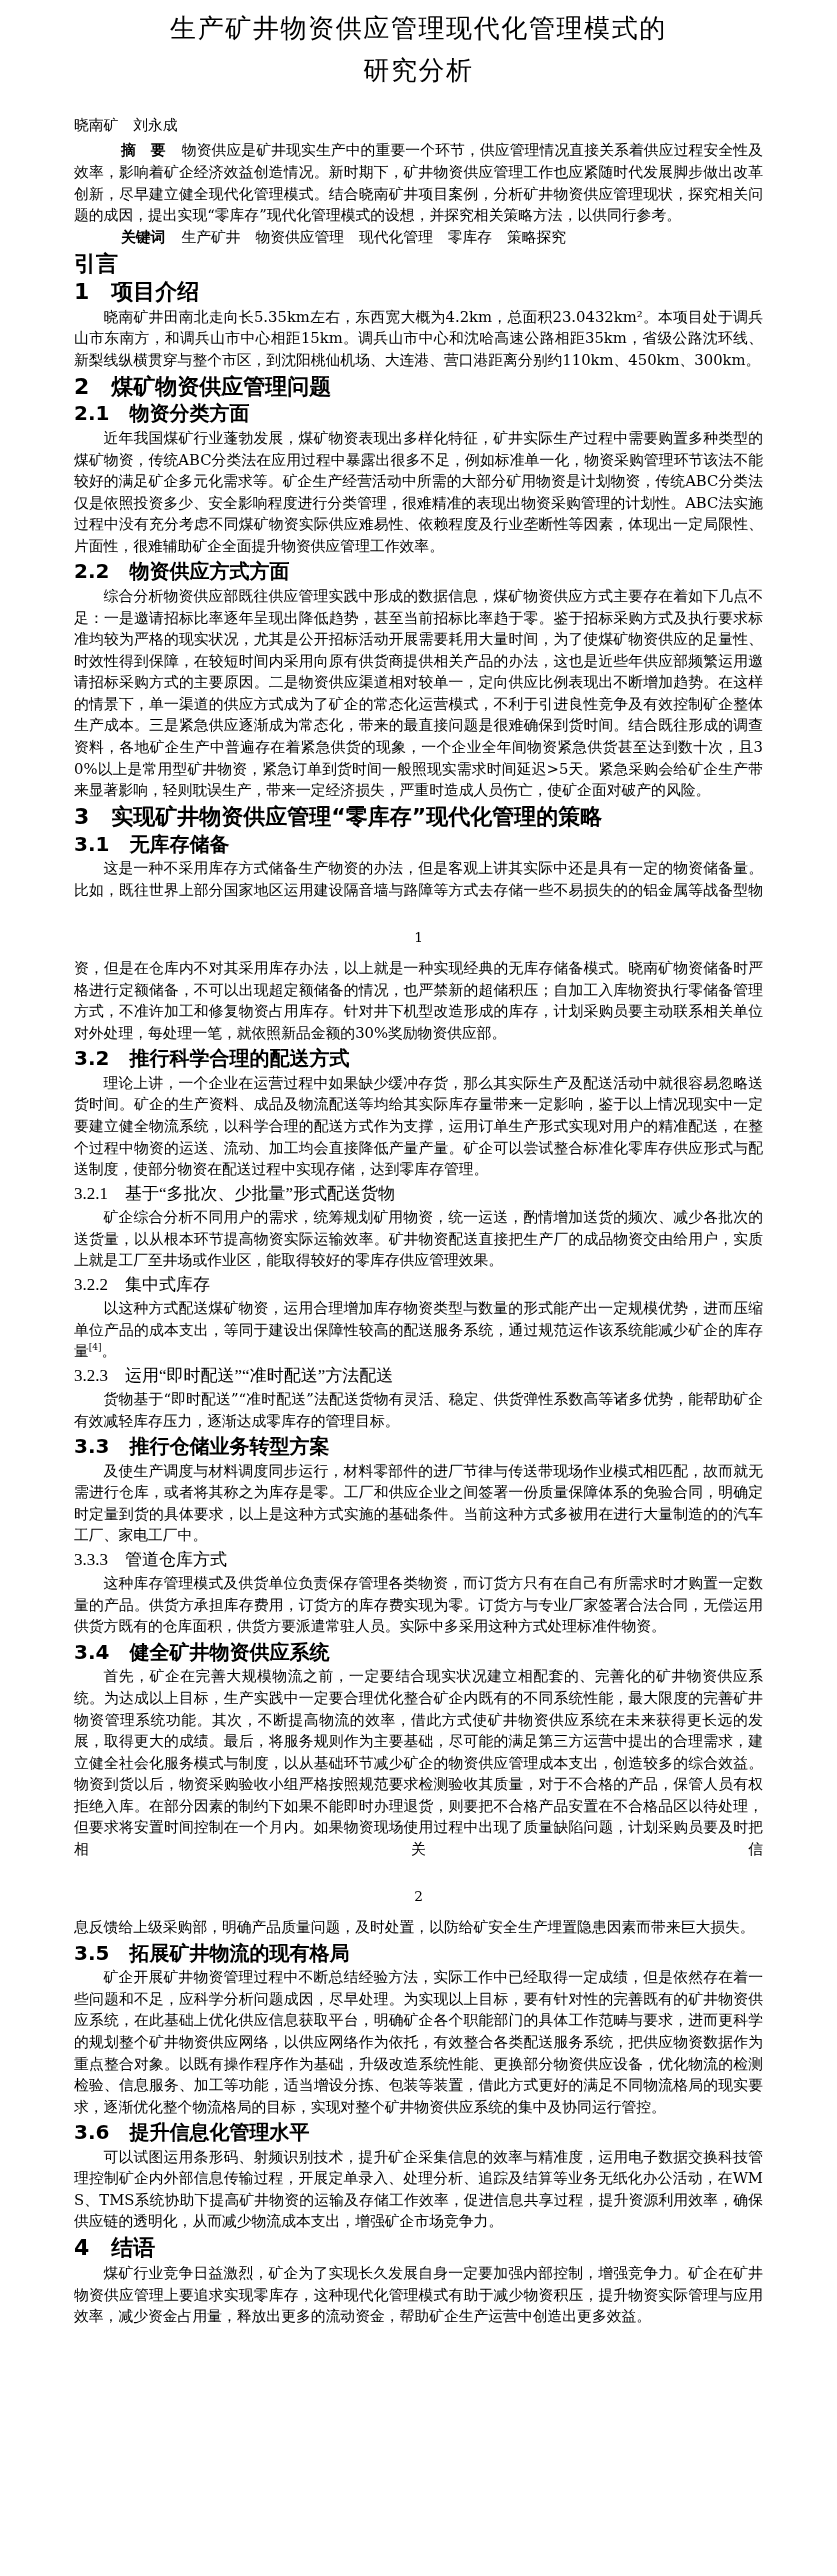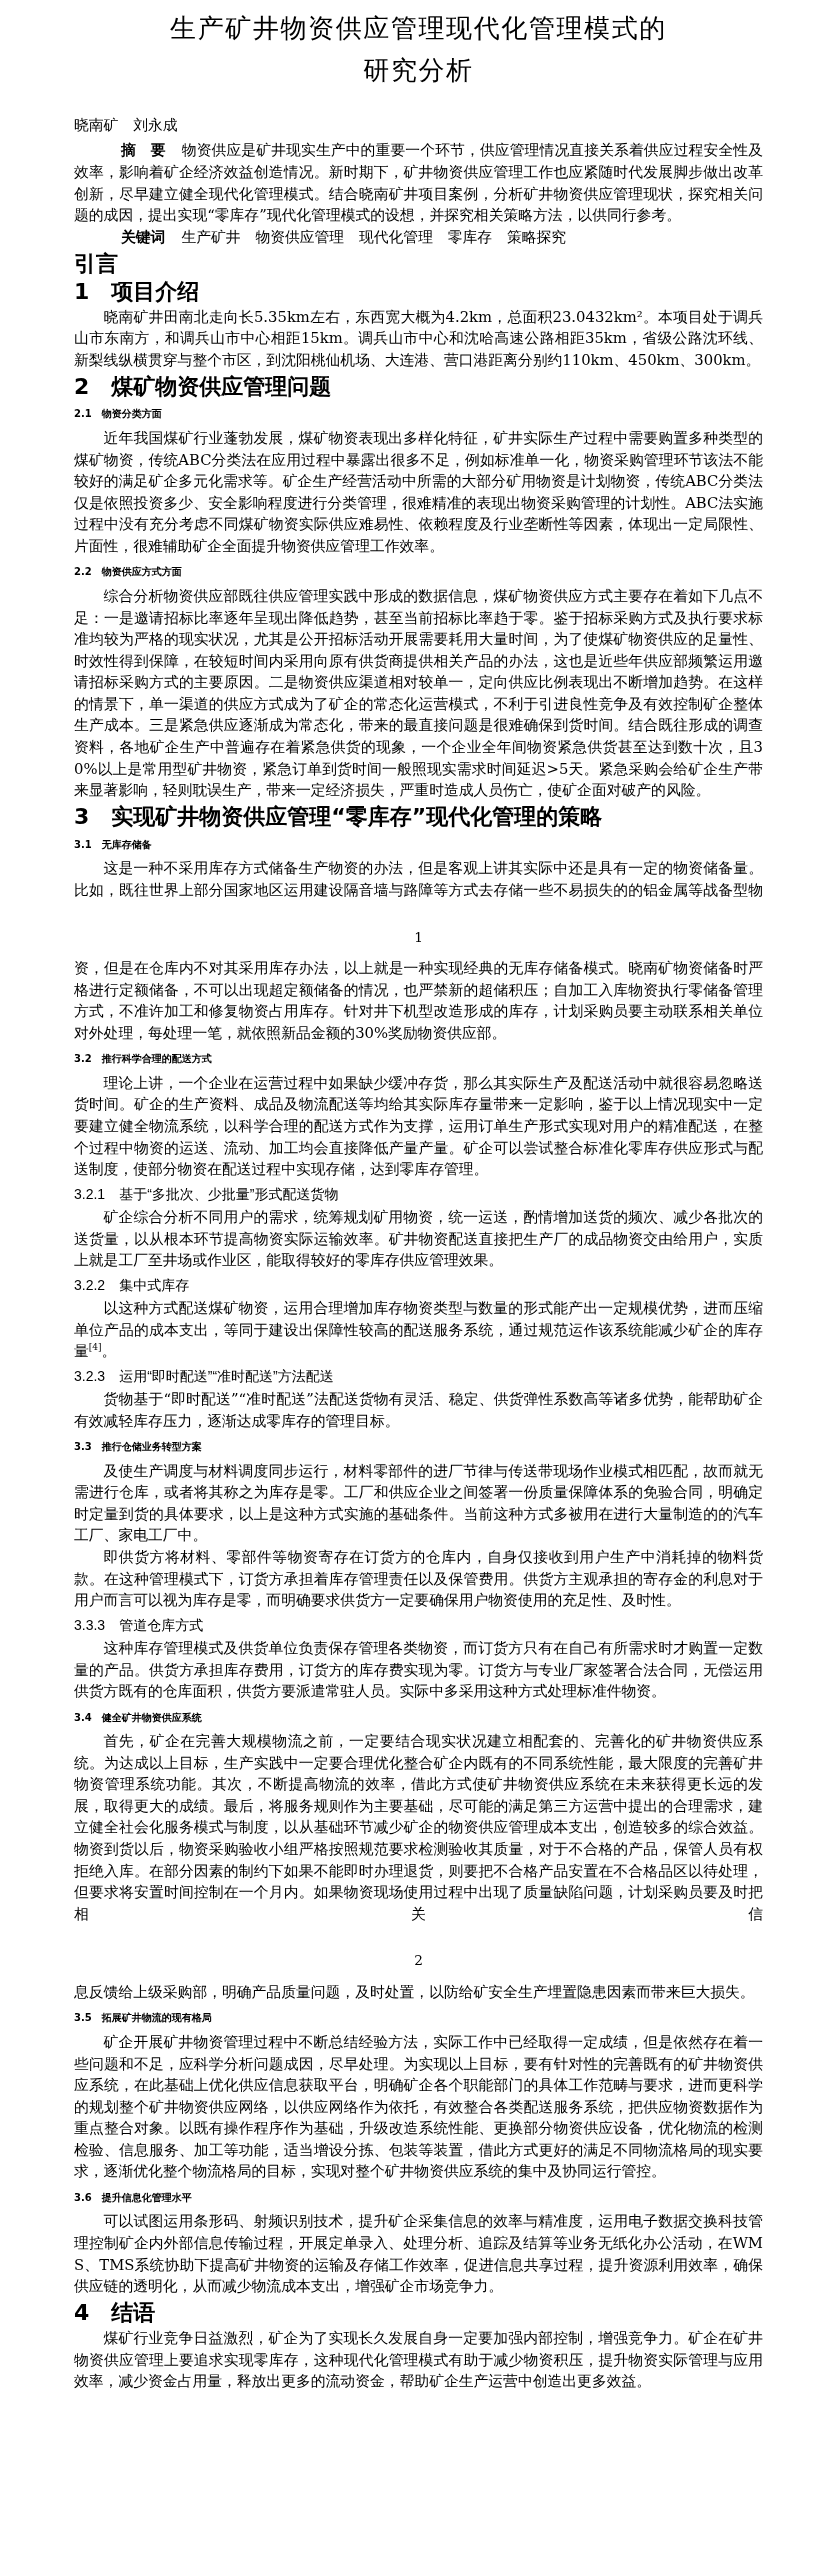--- a/index.html
+++ b/index.html
@@ -49,28 +49,28 @@
     margin: 4.2px 0 2.1px 0;
     font-family: "DejaVu Sans", "Liberation Sans", sans-serif;
     font-weight: bold;
     font-size: 22px;
     line-height: 24px;
   }
   .h2 {
     margin: 3.7px 0 1.6px 0;
     font-family: "DejaVu Sans", "Liberation Sans", sans-serif;
     font-weight: bold;
-    font-size: 10px;
+    font-size: 20px;
     line-height: 23px;
   }
   .h3 {
     margin: 3.2px 0 1.1px 0;
-    font-family: Liberation Sans, sans-serif;
+    font-family: Liberation Serif, serif;
     font-weight: normal;
-    font-size: 14px;
+    font-size: 17px;
     line-height: 22px;
   }
   p.para {
     margin: 0;
     text-indent: 29.5px;
     text-align: justify;
     word-break: break-all;
   }
   p.para.cont { text-indent: 0; }
   p.para.split { text-align-last: justify; }
@@ -135,21 +135,20 @@
   <h4 class="h3">3.2.2　集中式库存</h4>
   <p class="para"><span>以这种方式配送煤矿物资，运用合理增加库存物资类型与数量的形式能产出一定规模优势，进而压缩单位产品的成本支出，等同于建设出保障性较高的配送服务系统，通过规范运作该系统能减少矿企的库存量</span><sup>[4]</sup><span>。</span></p>
 
   <h4 class="h3">3.2.3　运用“即时配送”“准时配送”方法配送</h4>
   <p class="para">货物基于“即时配送”“准时配送”法配送货物有灵活、稳定、供货弹性系数高等诸多优势，能帮助矿企有效减轻库存压力，逐渐达成零库存的管理目标。</p>
 
   <h3 class="h2">3.3　推行仓储业务转型方案</h3>
 
   <p class="para">及使生产调度与材料调度同步运行，材料零部件的进厂节律与传送带现场作业模式相匹配，故而就无需进行仓库，或者将其称之为库存是零。工厂和供应企业之间签署一份质量保障体系的免验合同，明确定时定量到货的具体要求，以上是这种方式实施的基础条件。当前这种方式多被用在进行大量制造的的汽车工厂、家电工厂中。</p>
 
-  <p class="para">即供货方将材料、零部件等物资寄存在订货方的仓库内，自身仅接收到用户生产中消耗掉的物料货款。在这种管理模式下，订货方承担着库存管理责任以及保管费用。供货方主观承担的寄存金的利息对于用户而言可以视为库存是零，而明确要求供货方一定要确保用户物资使用的充足性、及时性。</p>
 
   <h4 class="h3">3.3.3　管道仓库方式</h4>
   <p class="para">这种库存管理模式及供货单位负责保存管理各类物资，而订货方只有在自己有所需求时才购置一定数量的产品。供货方承担库存费用，订货方的库存费实现为零。订货方与专业厂家签署合法合同，无偿运用供货方既有的仓库面积，供货方要派遣常驻人员。实际中多采用这种方式处理标准件物资。</p>
 
   <h3 class="h2">3.4　健全矿井物资供应系统</h3>
   <p class="para split">首先，矿企在完善大规模物流之前，一定要结合现实状况建立相配套的、完善化的矿井物资供应系统。为达成以上目标，生产实践中一定要合理优化整合矿企内既有的不同系统性能，最大限度的完善矿井物资管理系统功能。其次，不断提高物流的效率，借此方式使矿井物资供应系统在未来获得更长远的发展，取得更大的成绩。最后，将服务规则作为主要基础，尽可能的满足第三方运营中提出的合理需求，建立健全社会化服务模式与制度，以从基础环节减少矿企的物资供应管理成本支出，创造较多的综合效益。物资到货以后，物资采购验收小组严格按照规范要求检测验收其质量，对于不合格的产品，保管人员有权拒绝入库。在部分因素的制约下如果不能即时办理退货，则要把不合格产品安置在不合格品区以待处理，但要求将安置时间控制在一个月内。如果物资现场使用过程中出现了质量缺陷问题，计划采购员要及时把相关信</p>
 
   <div class="page-num">2</div>
 
   <p class="para cont">息反馈给上级采购部，明确产品质量问题，及时处置，以防给矿安全生产埋置隐患因素而带来巨大损失。</p>

